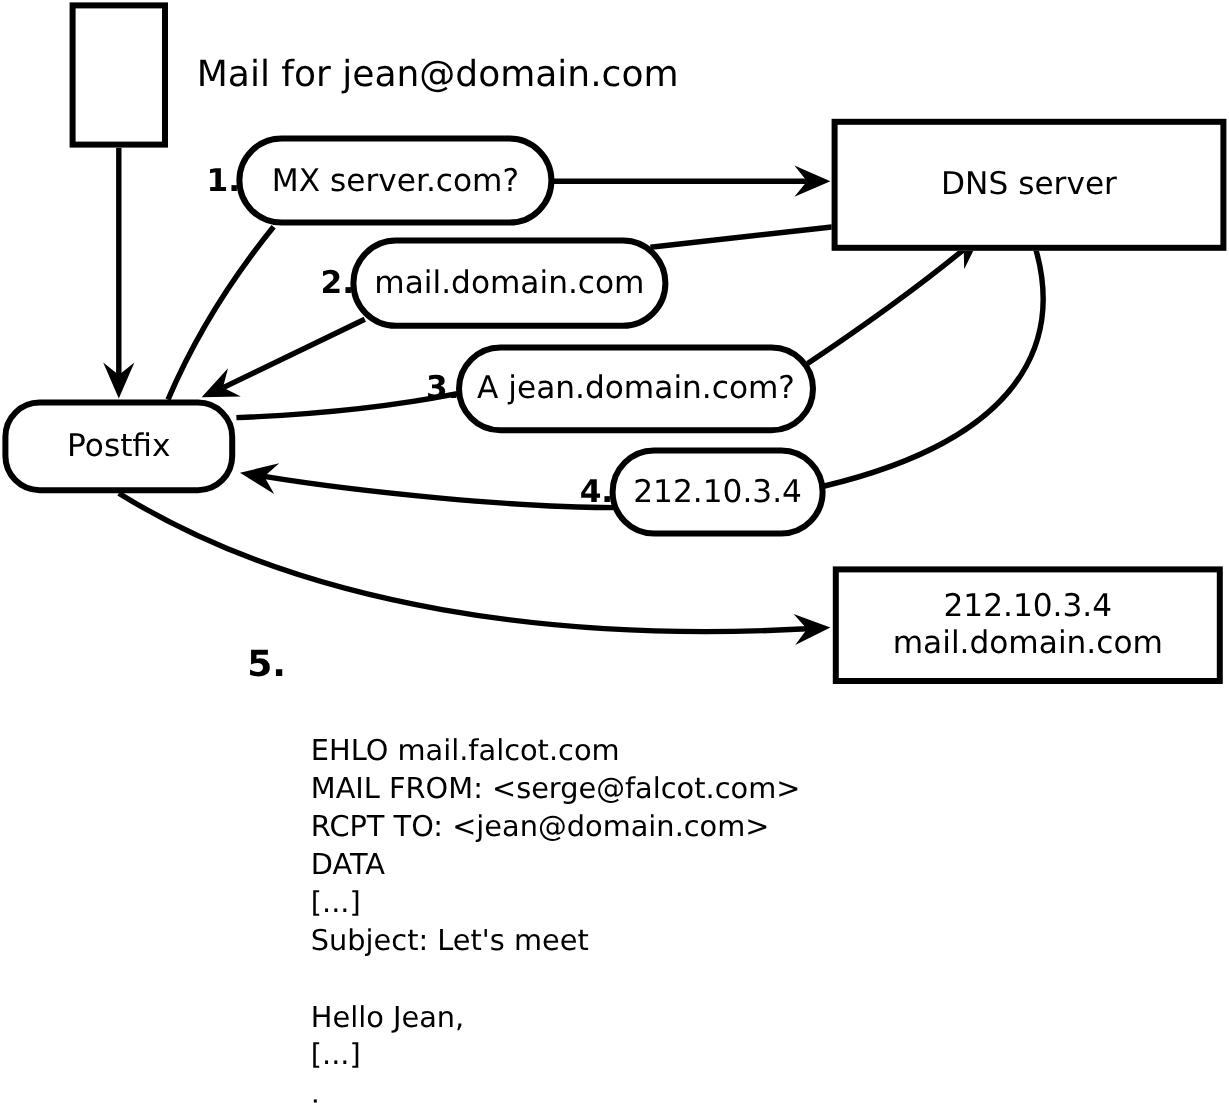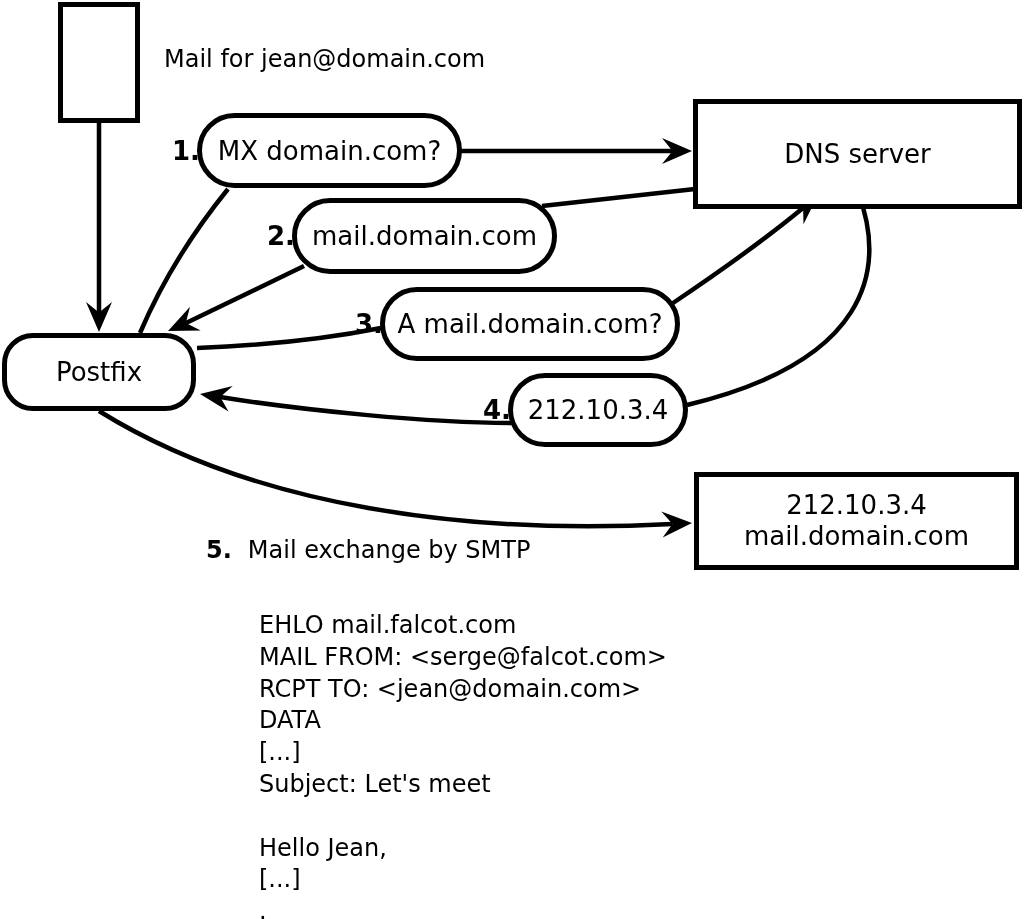--- a/index.html
+++ b/index.html
@@ -16,21 +16,21 @@
     background:#ffffff;border:5px solid #000;
     display:flex;align-items:center;justify-content:center;
     font-size:26px;white-space:nowrap;
   }
   .pill{border-radius:999px;}
   .num{
     position:absolute;right:calc(100% + 2px);top:50%;
     transform:translateY(-50%);
     font-weight:bold;font-size:26px;z-index:3;
   }
-  .floating-label{position:absolute;z-index:3;font-size:24px;white-space:nowrap;}
+  .floating-label{position:absolute;z-index:3;font-size:30px;white-space:nowrap;}
   .step5{display:flex;gap:16px;align-items:baseline;}
   .step5 .n{font-weight:bold;}
   .mailserver-lines{display:flex;flex-direction:column;align-items:center;line-height:31px;}
   pre.transcript{
     position:absolute;z-index:3;margin:12px;
     font-family:"DejaVu Sans","Liberation Sans",sans-serif;
     font-size:24px;line-height:31.8px;white-space:pre;
   }
 </style>
 </head>
@@ -81,41 +81,40 @@
 
   <div class="box" style="left:694px;top:472px;width:325px;height:98px;">
     <div class="mailserver-lines">
       <span>212.10.3.4</span>
       <span>mail.domain.com</span>
     </div>
   </div>
 
   <div class="box pill" style="left:197px;top:113px;width:265px;height:75px;">
     <span class="num">1.</span>
-    <span>MX domain.com?</span>
+    <span>MX server.com?</span>
   </div>
 
   <div class="box pill" style="left:292px;top:198px;width:265px;height:76px;">
     <span class="num">2.</span>
     <span>mail.domain.com</span>
   </div>
 
   <div class="box pill" style="left:380px;top:287px;width:300px;height:74px;">
     <span class="num">3.</span>
-    <span>A mail.domain.com?</span>
+    <span>A jean.domain.com?</span>
   </div>
 
   <div class="box pill" style="left:508px;top:373px;width:180px;height:74px;">
     <span class="num">4.</span>
     <span>212.10.3.4</span>
   </div>
 
   <div class="floating-label step5" style="left:206px;top:536px;">
     <span class="n">5.</span>
-    <span>Mail exchange by SMTP</span>
   </div>
 
   <pre class="transcript" style="left:247px;top:598px;">EHLO mail.falcot.com
 MAIL FROM: &lt;serge@falcot.com&gt;
 RCPT TO: &lt;jean@domain.com&gt;
 DATA
 [...]
 Subject: Let's meet
 
 Hello Jean,

